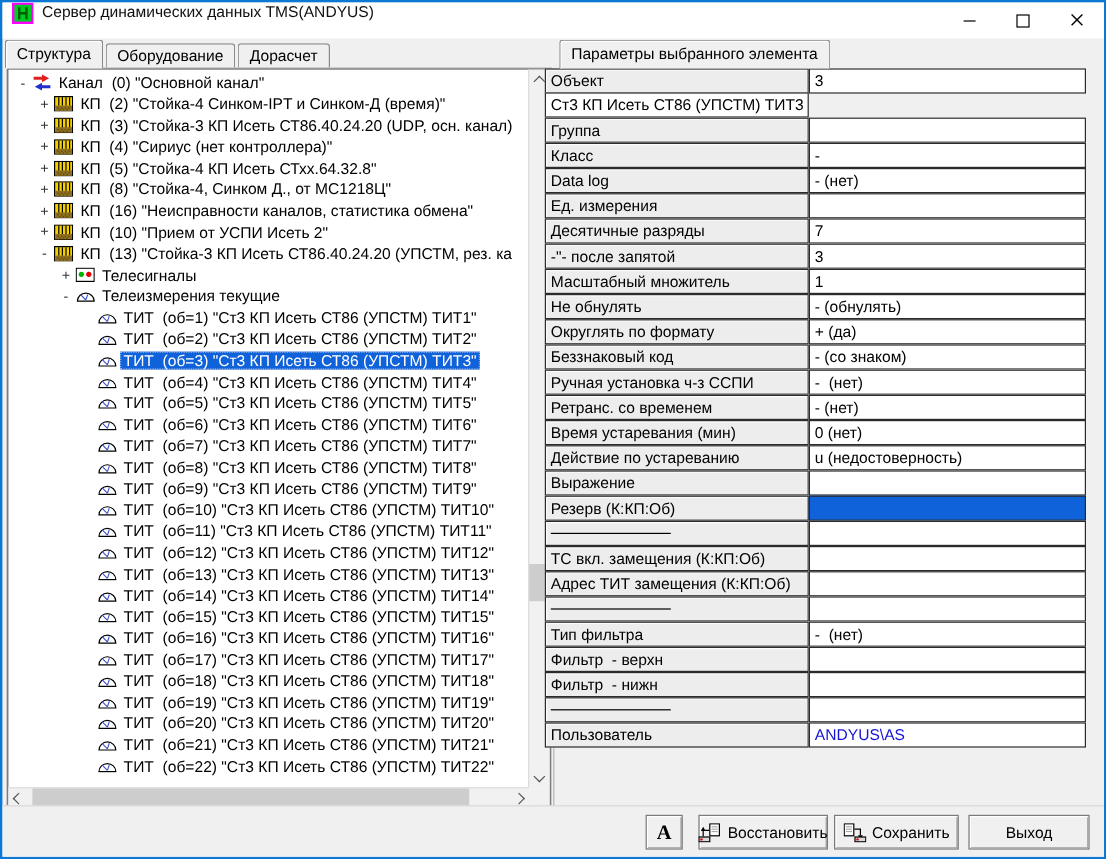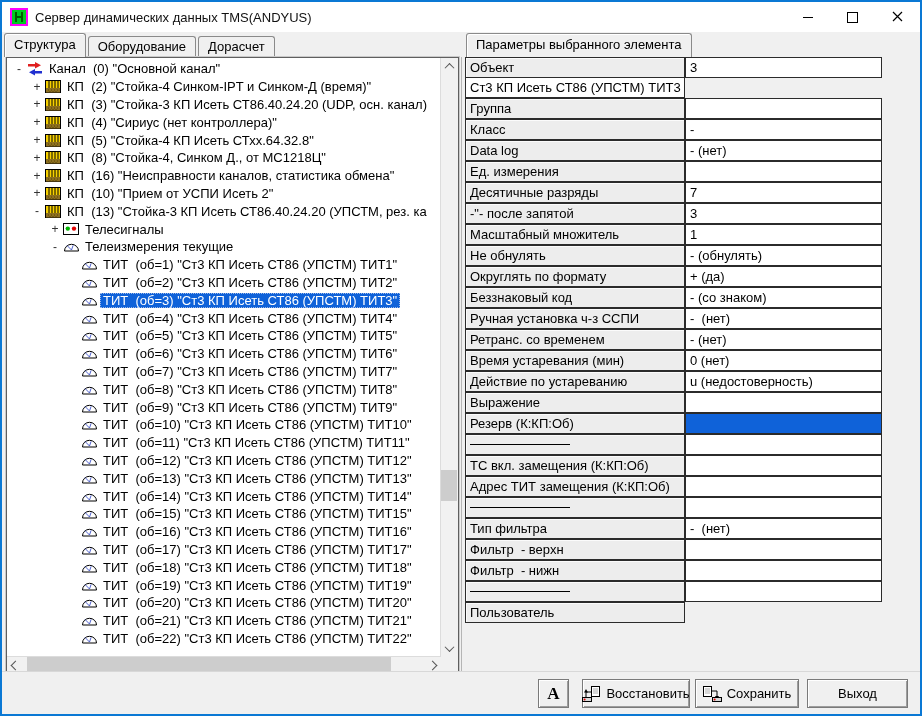--- a/index.html
+++ b/index.html
@@ -3,21 +3,21 @@
 <meta charset="utf-8">
 <style>
   html,body{margin:0;padding:0;background:#444;}
   .window{
     position:relative;width:922px;height:716px;box-sizing:border-box;
     border:2px solid #0a78d4;background:#f0f0f0;
     font-family:"Liberation Sans",sans-serif;font-size:13px;color:#000;
     overflow:hidden;
   }
   
-  .titlebar{height:30px;background:#ffffff;display:flex;align-items:center;}
+  .titlebar{height:30px;background:#ffffff;display:flex;}
   .appicon{width:18px;height:18px;margin-left:8px;display:flex;align-items:center;}
   .title-text{margin-left:7px;font-size:13px;color:#111;}
   .cap-spacer{flex:1;}
   .cap-btn{width:45px;height:30px;display:flex;align-items:center;justify-content:center;}
   .minus-glyph{width:10px;border-top:1px solid #000;display:block;}
   .max-glyph{width:9px;height:9px;border:1px solid #000;display:block;}
   
   .tabstrip{position:absolute;display:flex;align-items:flex-end;height:23px;}
   .tabs-left{left:2px;top:32px;}
   .tabs-right{left:464px;top:32px;}
@@ -43,21 +43,21 @@
   .vthumb{position:absolute;left:0;width:16px;top:412px;height:31px;background:#cdcdcd;}
   .htrack{flex:1;position:relative;}
   .hthumb{position:absolute;left:3px;top:0;height:16px;width:91%;background:#cdcdcd;}
   .corner{position:absolute;right:0;bottom:0;width:17px;height:17px;background:#f1f1f1;}
   .chev{display:inline-block;width:6px;height:6px;border:solid #555;border-width:0 1.5px 1.5px 0;}
   .chev.up{transform:rotate(-135deg) translate(-1px,-1px);}
   .chev.down{transform:rotate(45deg) translate(-1px,-1px);}
   .chev.left{transform:rotate(135deg);}
   .chev.right{transform:rotate(-45deg);}
   
-  .ptable{position:absolute;left:463px;top:55px;width:417px;}
+  .ptable{position:absolute;left:452px;top:55px;width:451px;}
   .prow{display:grid;grid-template-columns:220px 1fr;height:21px;}
   .pcell{border:1px solid #2b2b2b;box-sizing:border-box;line-height:19px;padding:0 4px;overflow:hidden;white-space:pre;}
   .prow + .prow .pcell{margin-top:-1px;height:21px;}
   .plabel{background:#ededed;box-shadow:inset 1px 1px 0 #fbfbfb;}
   .pvalue{background:#fff;}
   .pvalue.selblue{background:#0f62d9;}
   .pvalue.bluetext{color:#1414d2;}
   .sepline{display:block;width:100px;border-top:1px solid #000;margin-top:9px;}
   
   .footer{position:absolute;left:0;right:0;bottom:0;height:42px;background:#f0f0f0;border-top:1px solid #d8d8d8;}
@@ -387,20 +387,21 @@
       <div class="prow">
         <div class="pcell plabel">Фильтр  - нижн</div>
         <div class="pvalue pcell"></div>
       </div>
       <div class="prow">
         <div class="pcell plabel"><span class="sepline"></span></div>
         <div class="pvalue pcell"></div>
       </div>
       <div class="prow">
         <div class="pcell plabel">Пользователь</div>
+        <div class="pvalue pcell bluetext">ANDYUS\AS</div>
       </div>
     </div>
 
   <div class="footer">
     <div class="btn btn-font">
         <span>A</span>
       </div>
     <div class="btn btn-restore">
       <span class="bicon">
           <svg width="19" height="16" viewBox="0 0 19 16">

